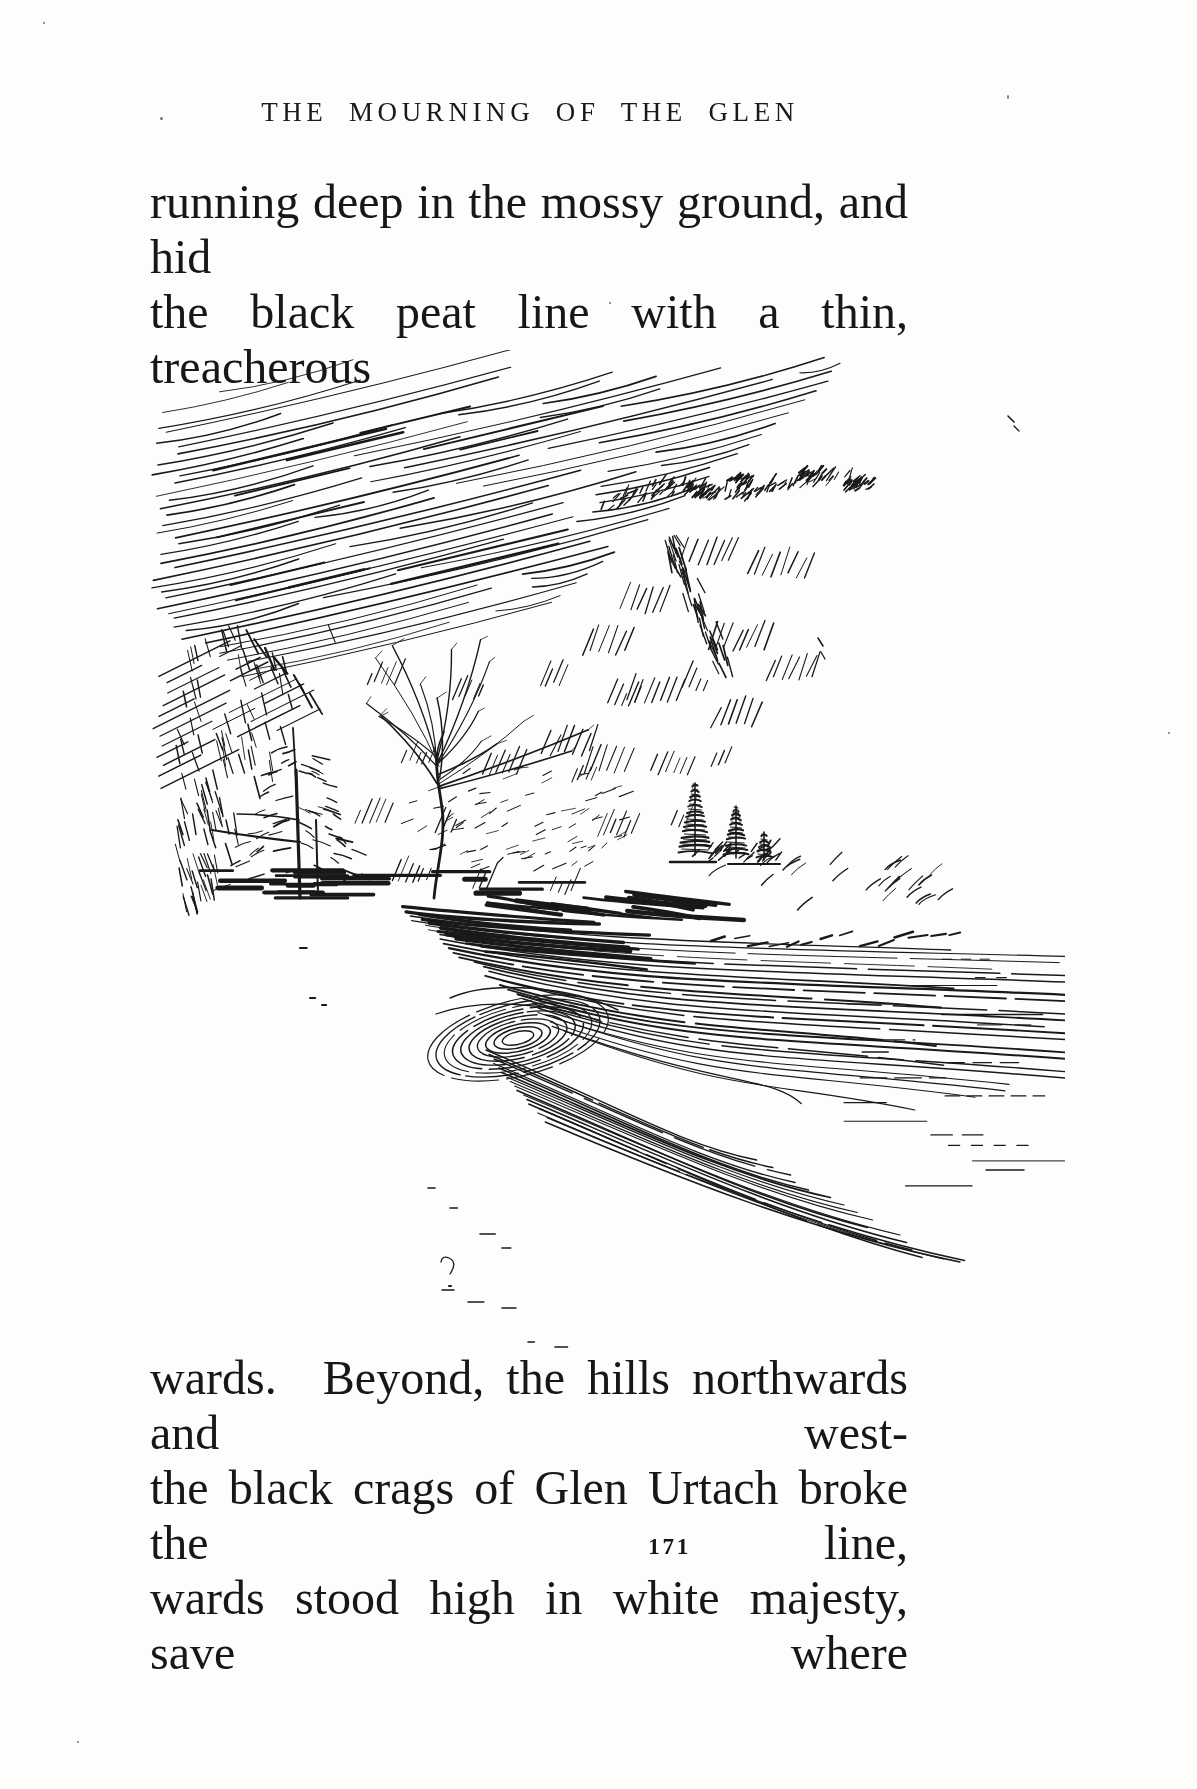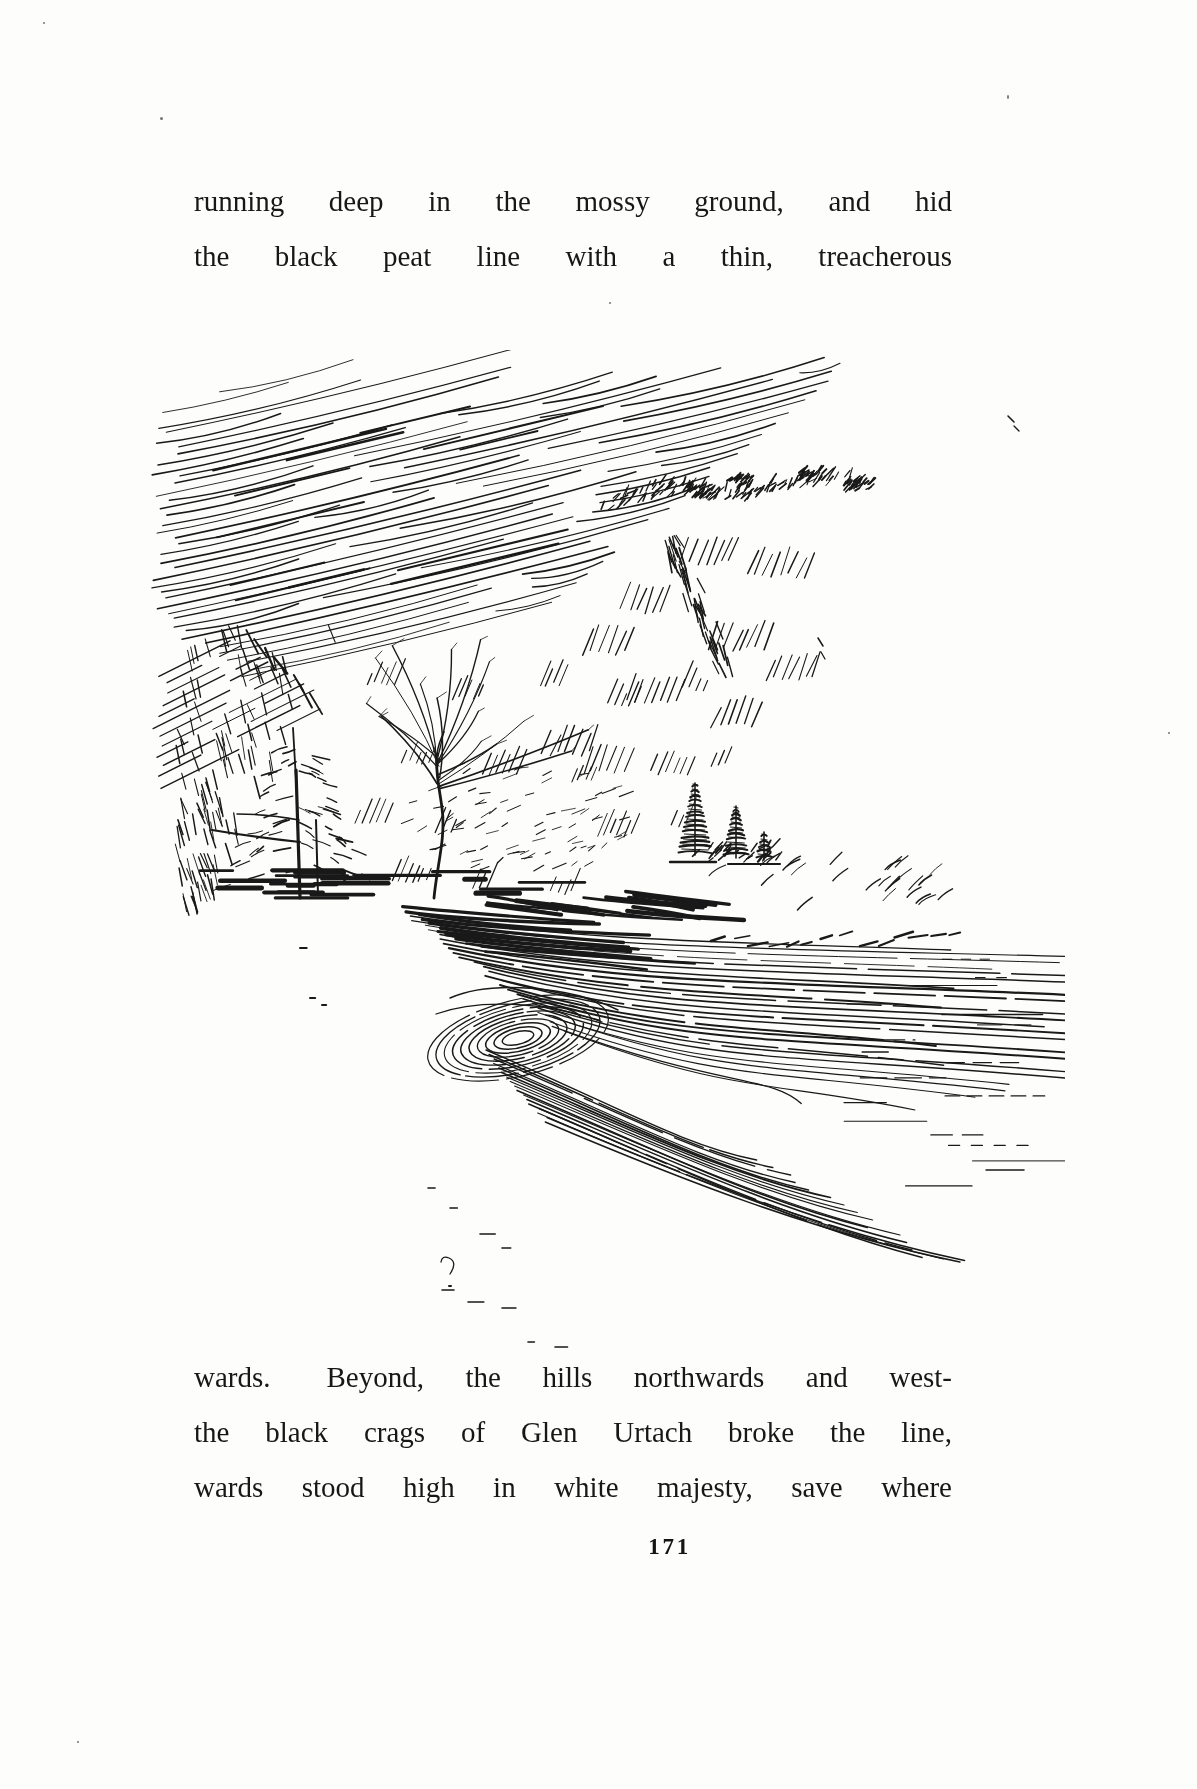--- a/index.html
+++ b/index.html
@@ -1,34 +1,35 @@
 <!DOCTYPE html>
 <html><head>
 <meta charset="utf-8">
 <style>
   html,body{margin:0;padding:0;background:#fdfdfb;}
   .page{position:relative;width:1197px;height:1789px;background:#fdfdfb;overflow:hidden;
         font-family:"Liberation Serif","DejaVu Serif",serif;color:#1b1b1b;}
   .running-head{position:absolute;top:97px;left:150px;width:760px;text-align:center;
         font-size:27px;letter-spacing:.17em;word-spacing:.38em;white-space:nowrap;color:#191919;}
-  .para{position:absolute;left:150px;width:758px;font-size:29px;line-height:55px;color:#171717;margin-left:44px;}
+  .para{position:absolute;left:150px;width:758px;font-size:48px;line-height:55px;color:#171717;}
   .para-top{top:174px;}
   .para-bottom{top:1350px;}
   .tline{text-align:justify;text-align-last:justify;}
   .folio{position:absolute;top:1534px;left:531px;width:160px;text-align:right;
         font-size:23px;font-weight:bold;letter-spacing:.12em;color:#141414;}
   #engraving{position:absolute;left:150px;top:350px;width:915px;height:1000px;}
   #engraving path{fill:none;stroke:#191919;stroke-linecap:round;stroke-linejoin:round;}
   .speck{position:absolute;background:#474747;border-radius:50%;width:3px;height:3px;opacity:.75;}
 </style>
 </head>
 <body>
 
 <div class="page">
 
+  <header class="running-head">THE MOURNING OF THE GLEN</header>
 
   <div class="para para-top">
     <div class="tline">running deep in the mossy ground, and hid</div>
     <div class="tline">the black peat line with a thin, treacherous</div>
   </div>
 
   <svg id="engraving" viewBox="0 0 915 1000" role="img" aria-label="Snowy glen with hatched hillsides and crags, pine trees on the left bank, and a dark peat burn swirling through the white snow">
       <path d="M69.6,41.8 Q136.3,33.8 203,9.7" stroke-width="0.9"></path>
       <path d="M12.7,62.5 Q75.5,52.7 138.3,32.4" stroke-width="0.9"></path>
       <path d="M8.8,78.4 Q109.7,62.5 210.6,30" stroke-width="1.2"></path>

